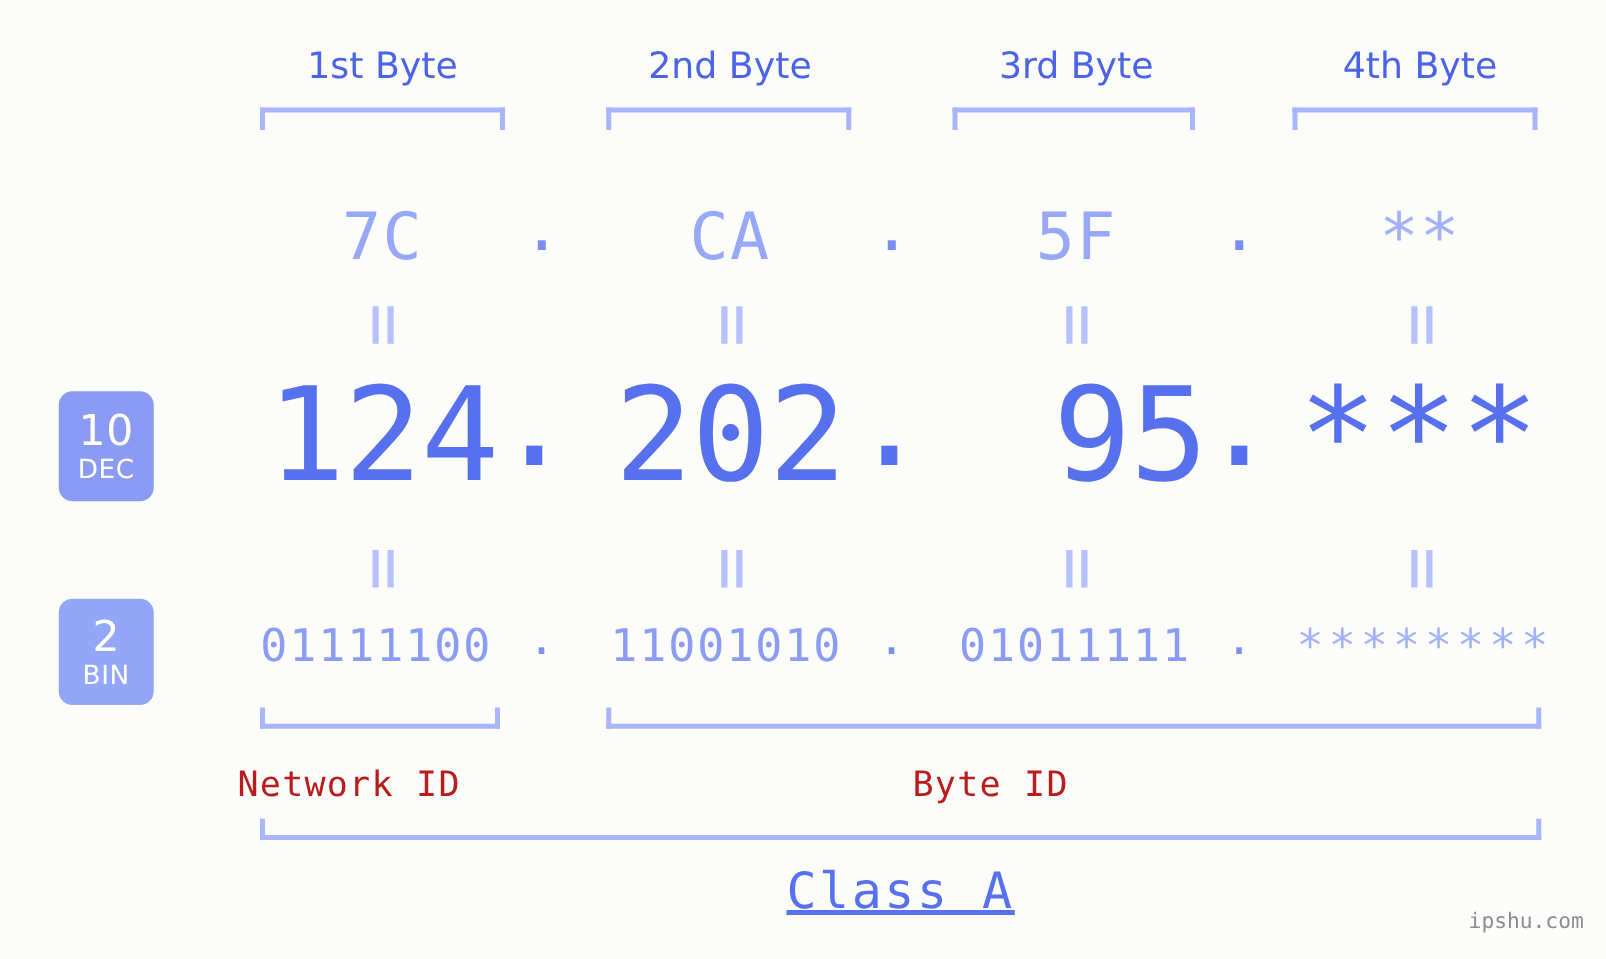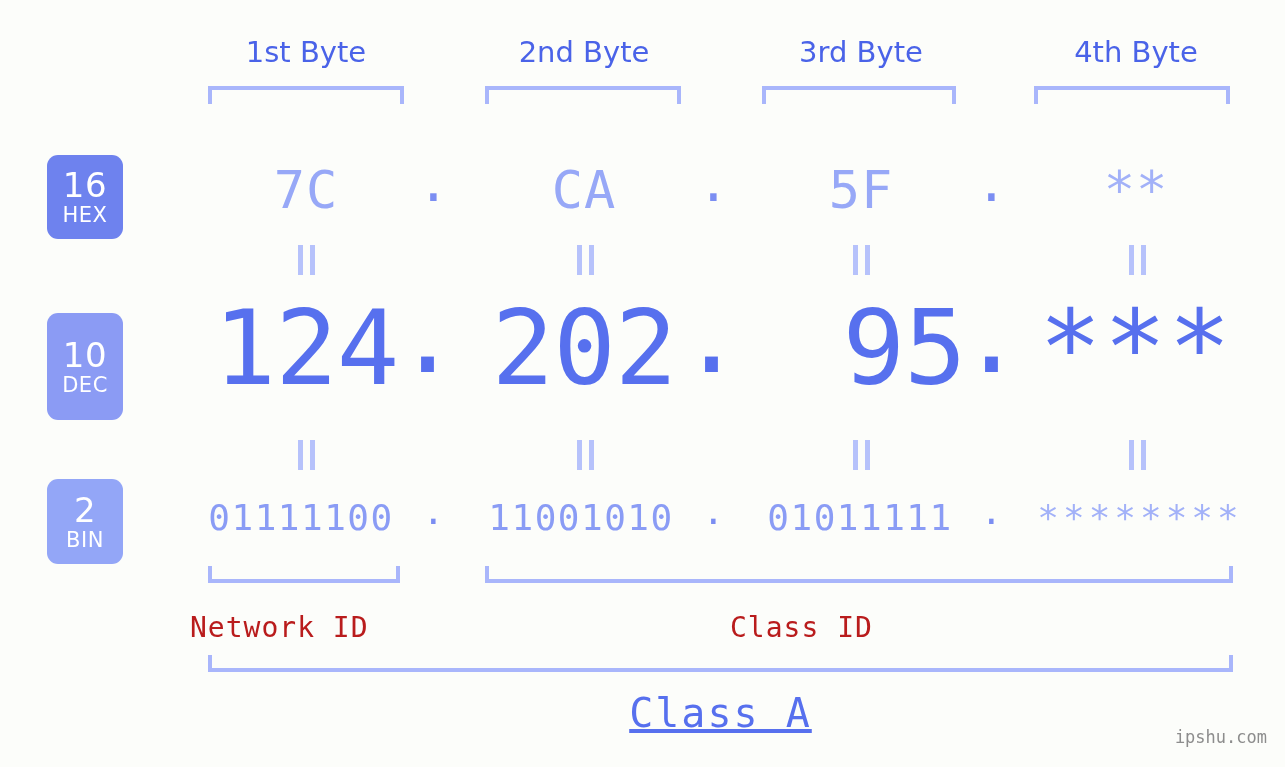--- a/index.html
+++ b/index.html
@@ -73,21 +73,21 @@
     font-weight: 400;
     letter-spacing: 0.5px;
   }
   .badge .name {
     font-size: 21px;
     font-weight: 400;
     margin-top: 3px;
     letter-spacing: 0.5px;
   }
   #badge-hex { top: 155px; height: 84px; background: #6e82ee; }
-  #badge-dec { top: 313px; height: 107px; background: #8b9bf4; }
+  #badge-dec { top: 313px; height: 88px; background: #8b9bf4; }
   #badge-bin { top: 479px; height: 85px; background: #93a6f7; }
 
   
   .cell {
     position: absolute;
     text-align: center;
     white-space: nowrap;
     font-family: "DejaVu Sans Mono", monospace;
   }
 
@@ -204,24 +204,20 @@
   <div class="byte-label" style="left:190px; width:232px;">1st Byte</div>
   <div class="byte-label" style="left:468px; width:232px;">2nd Byte</div>
   <div class="byte-label" style="left:745px; width:232px;">3rd Byte</div>
   <div class="byte-label" style="left:1020px; width:232px;">4th Byte</div>
 
   <div class="bracket-top" style="left:208px; top:86px; width:196px;"></div>
   <div class="bracket-top" style="left:485px; top:86px; width:196px;"></div>
   <div class="bracket-top" style="left:762px; top:86px; width:194px;"></div>
   <div class="bracket-top" style="left:1034px; top:86px; width:196px;"></div>
 
-  <div class="badge" id="badge-hex">
-    <span class="num">16</span>
-    <span class="name">HEX</span>
-  </div>
   <div class="badge" id="badge-dec">
     <span class="num">10</span>
     <span class="name">DEC</span>
   </div>
   <div class="badge" id="badge-bin">
     <span class="num">2</span>
     <span class="name">BIN</span>
   </div>
 
   <div class="row-hex">
@@ -285,20 +281,20 @@
     <div class="cell dot" style="left:684px; width:60px;">.</div>
     <div class="cell" style="left:744px; width:232px;">01011111</div>
     <div class="cell dot" style="left:962px; width:60px;">.</div>
     <div class="cell stars" style="left:1020px; width:240px;">********</div>
   </div>
 
   <div class="bracket-bottom" style="left:208px; top:566px; width:192px;"></div>
   <div class="bracket-bottom" style="left:485px; top:566px; width:748px;"></div>
 
   <div class="section-label" style="left:190px; width:232px; top:608px;">Network ID</div>
-  <div class="section-label" style="left:730px; width:232px; top:608px;">Class ID</div>
+  <div class="section-label" style="left:730px; width:232px; top:608px;">Byte ID</div>
 
   <div class="bracket-bottom" style="left:208px; top:655px; width:1025px;"></div>
   <div class="class-label" style="left:208px; width:1025px; top:686px;text-decoration:underline;">Class A</div>
 
   <div id="watermark">ipshu.com</div>
 
 </div>
 
 </body></html>

